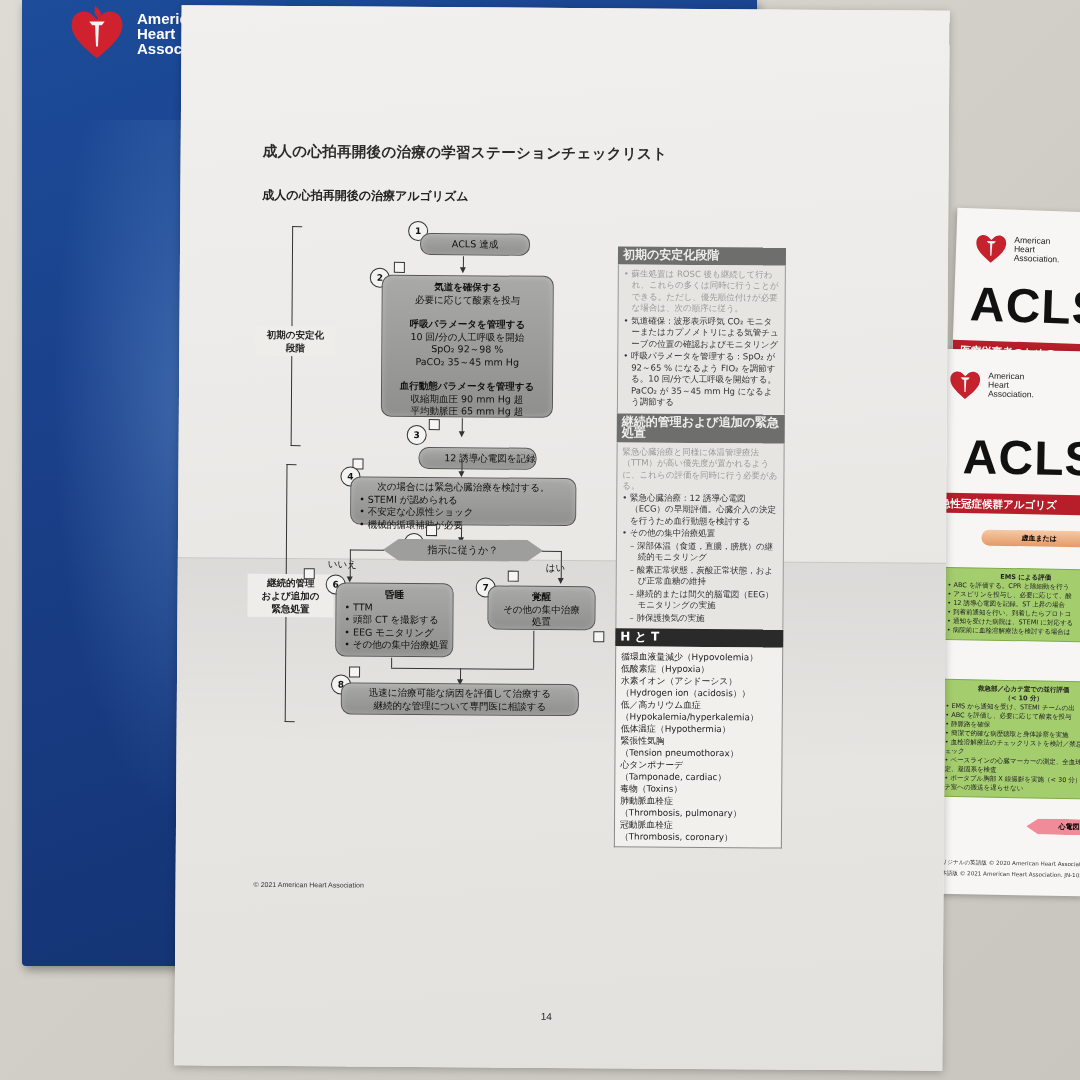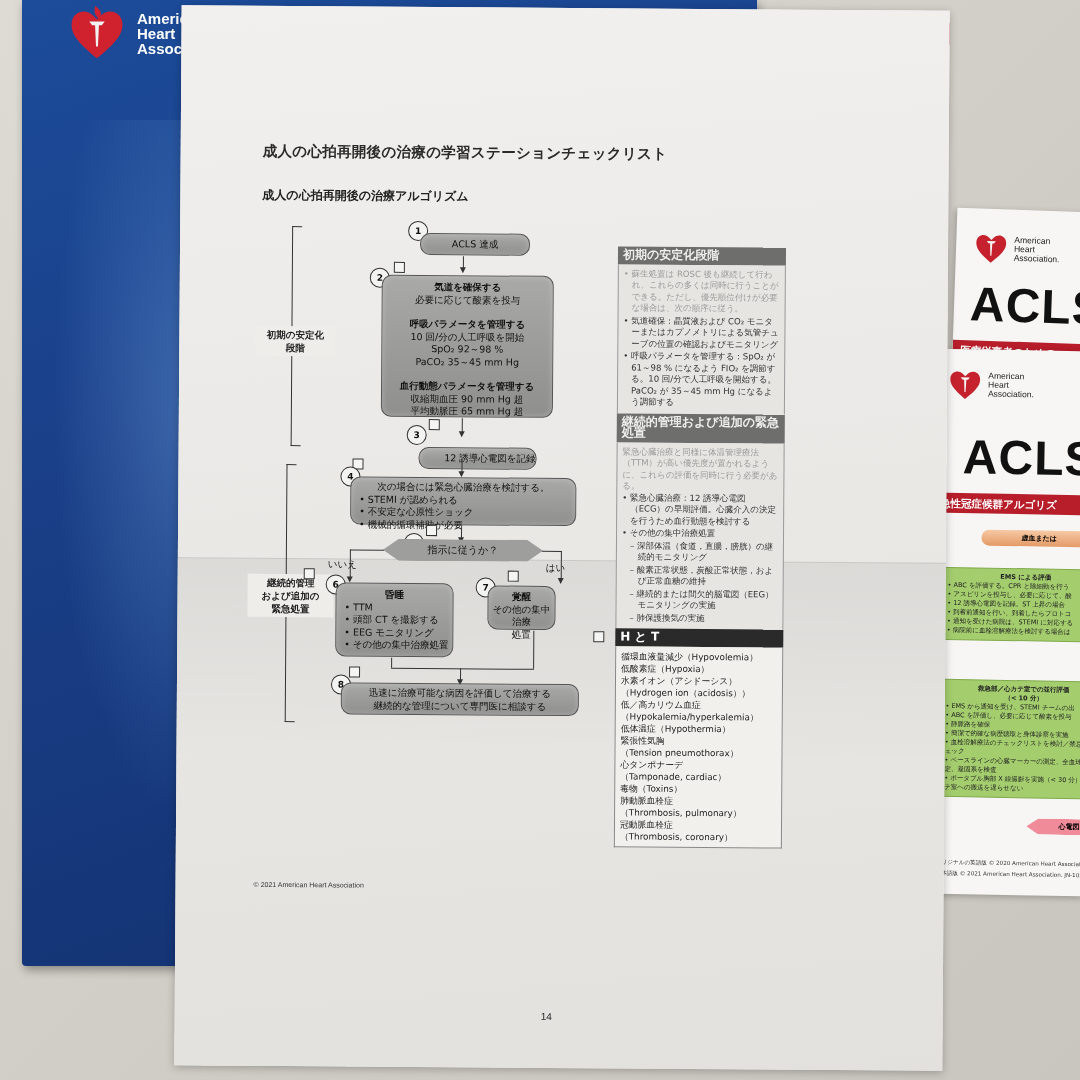--- a/index.html
+++ b/index.html
@@ -232,21 +232,21 @@
       <ul>
         <li>TTM</li>
         <li>頭部 CT を撮影する</li>
         <li>EEG モニタリング</li>
         <li>その他の集中治療処置</li>
       </ul>
     </div>
 
     <div class="chk" style="left:330px;top:563px;"></div>
     <div class="num" style="left:298px;top:570px;">7</div>
-    <div class="node" style="left:310px;top:578px;width:68px;height:44px;padding-top:4px;">
+    <div class="node" style="left:310px;top:578px;width:108px;height:44px;padding-top:4px;">
       <span class="l"><b>覚醒</b></span>
       <span class="l">その他の集中治療</span>
       <span class="l">処置</span>
     </div>
 
     <div class="vline" style="left:214px;top:651px;height:10px;"></div>
     <div class="vline" style="left:356px;top:623px;height:38px;"></div>
     <div class="hline" style="left:214px;top:661px;width:143px;"></div>
     <div class="arrow" style="left:283px;top:661px;height:12px;"></div>
 
@@ -255,22 +255,22 @@
     <div class="node" style="left:164px;top:676px;width:238px;height:32px;padding-top:3px;">
       <span class="l">迅速に治療可能な病因を評価して治療する</span>
       <span class="l">継続的な管理について専門医に相談する</span>
     </div>
 
     <div class="side">
       <div class="hdr">初期の安定化段階</div>
       <div class="box">
         <ul>
           <li class="faded">蘇生処置は ROSC 後も継続して行われ、これらの多くは同時に行うことができる。ただし、優先順位付けが必要な場合は、次の順序に従う。</li>
-          <li>気道確保：晶質液および CO₂ モニターまたはカプノメトリによる気管チューブの位置の確認およびモニタリング</li>
-          <li>呼吸パラメータを管理する：SpO₂ が 61～98 % になるよう FIO₂ を調節する。10 回/分で人工呼吸を開始する。PaCO₂ が 35～45 mm Hg になるよう調節する</li>
+          <li>気道確保：波形表示呼気 CO₂ モニターまたはカプノメトリによる気管チューブの位置の確認およびモニタリング</li>
+          <li>呼吸パラメータを管理する：SpO₂ が 92～65 % になるよう FIO₂ を調節する。10 回/分で人工呼吸を開始する。PaCO₂ が 35～45 mm Hg になるよう調節する</li>
         </ul>
       </div>
       <div class="hdr">継続的管理および追加の緊急処置</div>
       <div class="box">
         <div class="faded">緊急心臓治療と同様に体温管理療法（TTM）が高い優先度が置かれるように、これらの評価を同時に行う必要がある。</div>
         <ul>
           <li>緊急心臓治療：12 誘導心電図（ECG）の早期評価。心臓介入の決定を行うため血行動態を検討する</li>
           <li>その他の集中治療処置</li>
           <li class="sub">深部体温（食道，直腸，膀胱）の継続的モニタリング</li>
           <li class="sub">酸素正常状態，炭酸正常状態，および正常血糖の維持</li>

